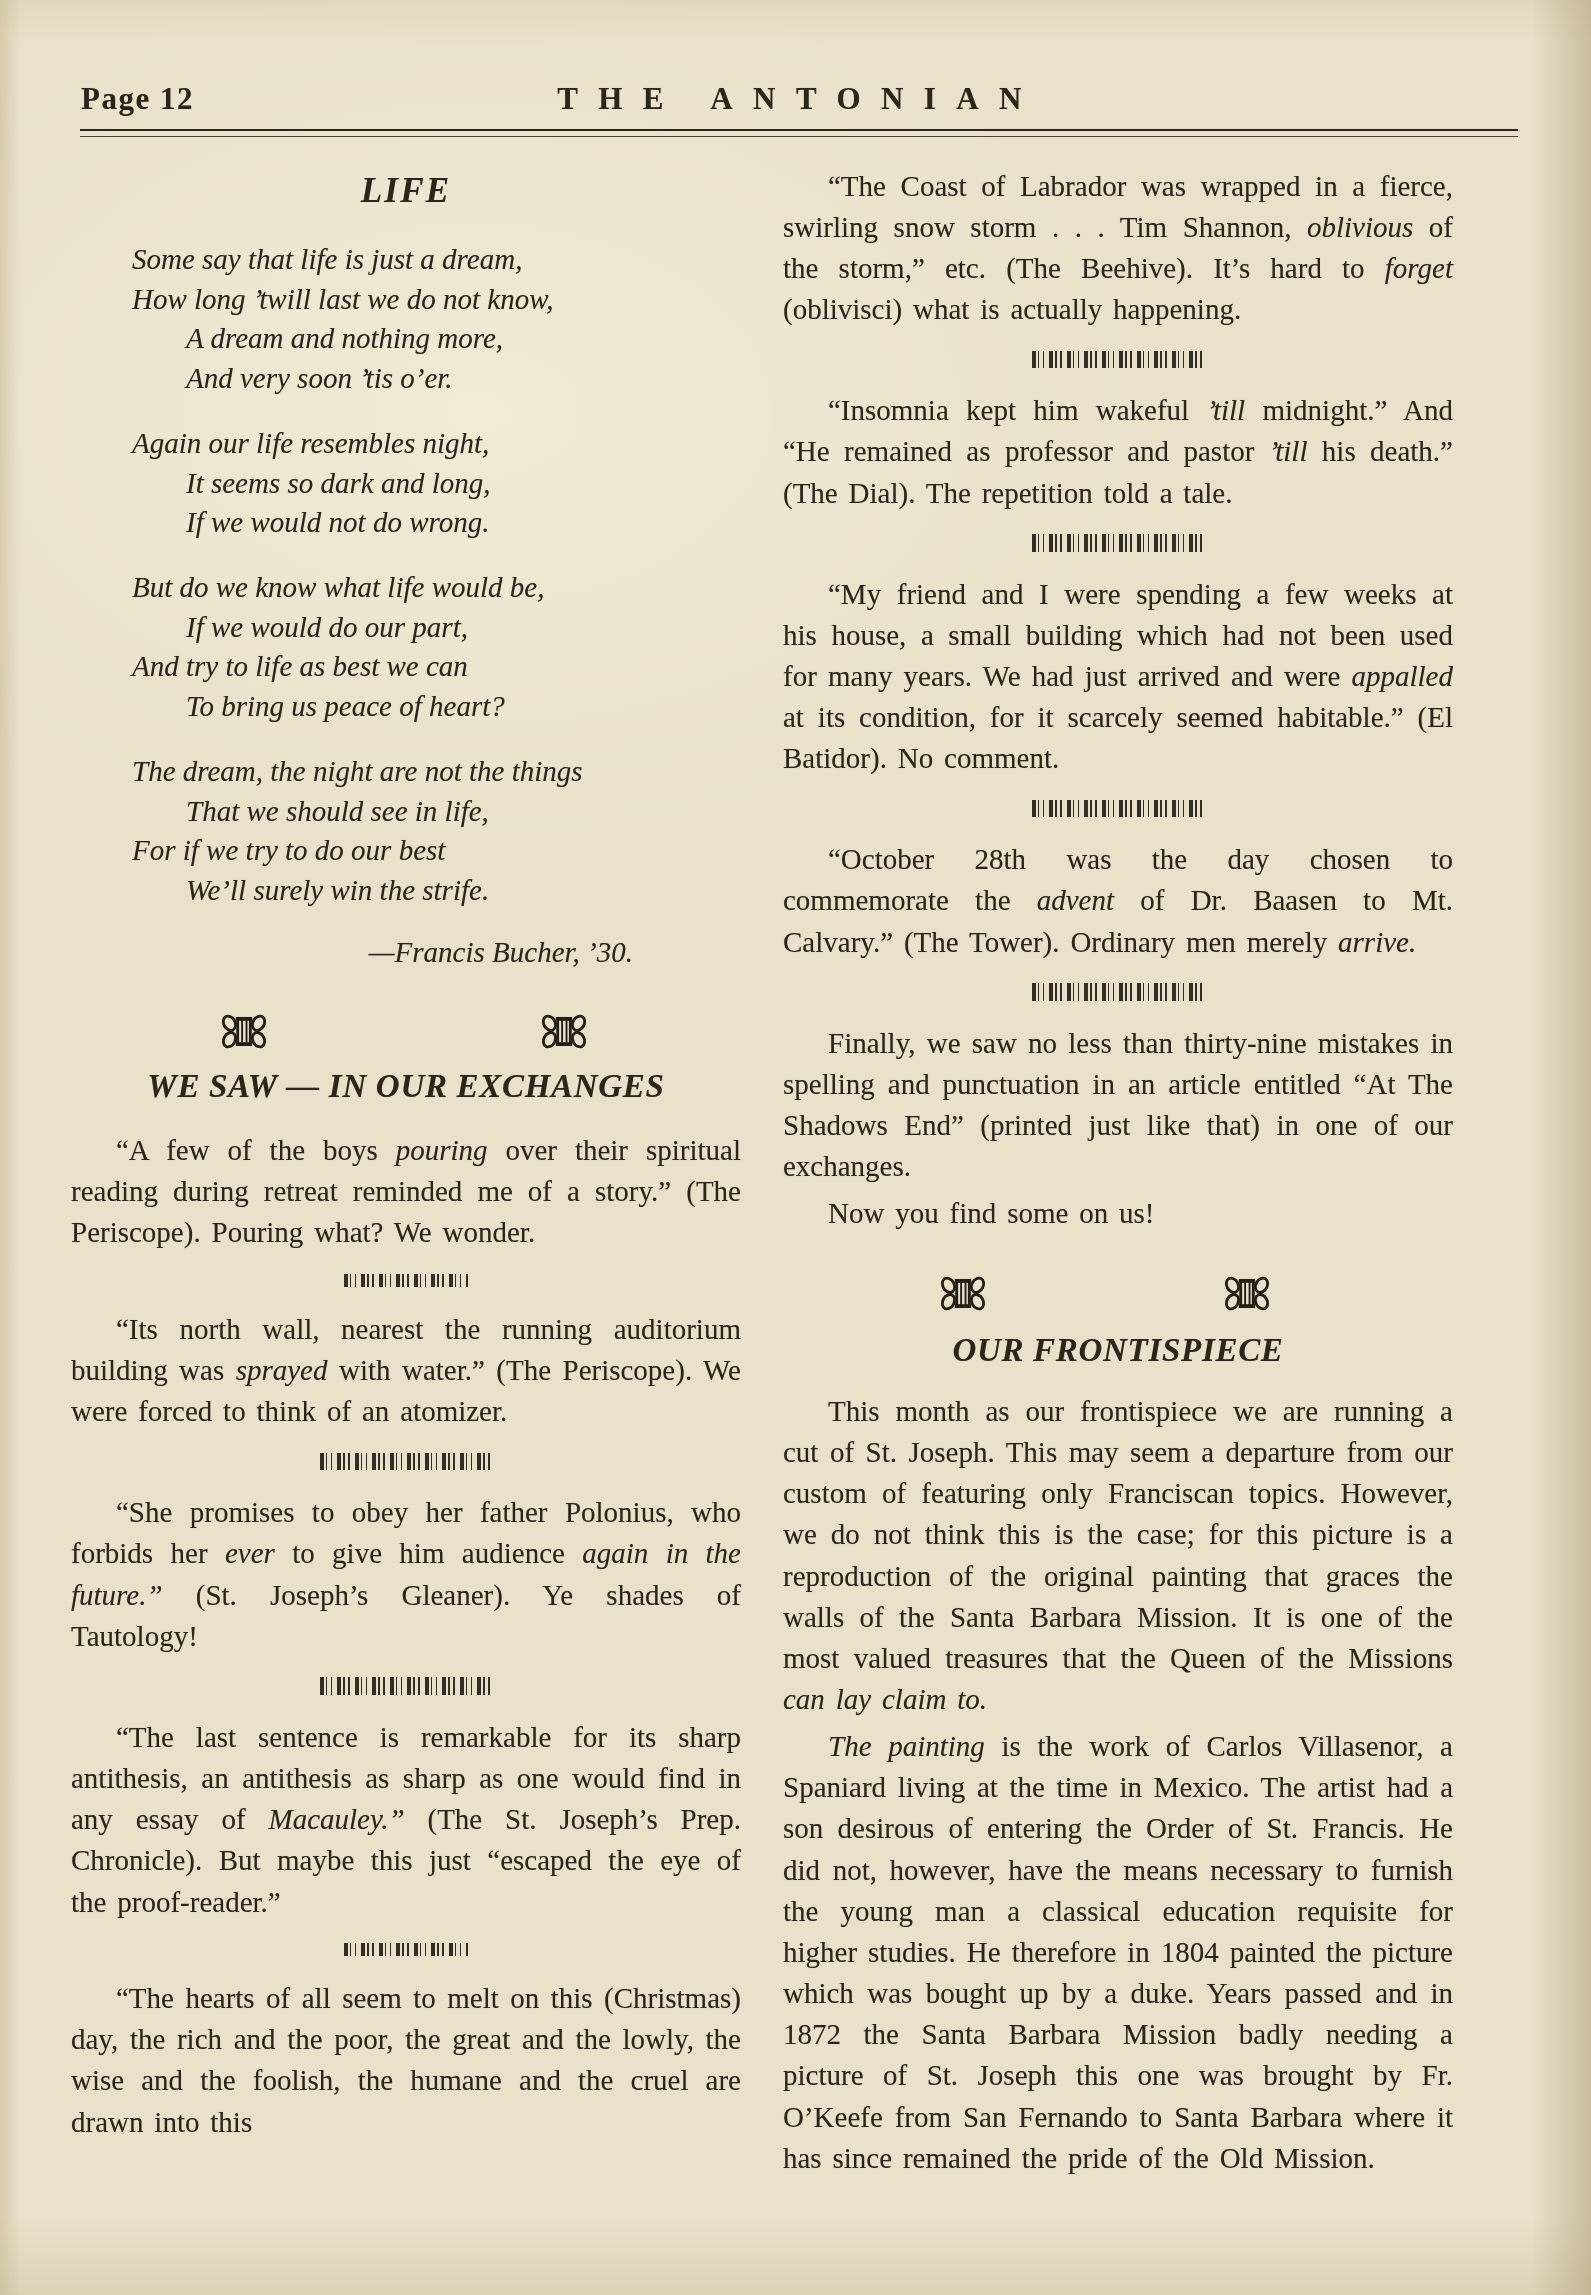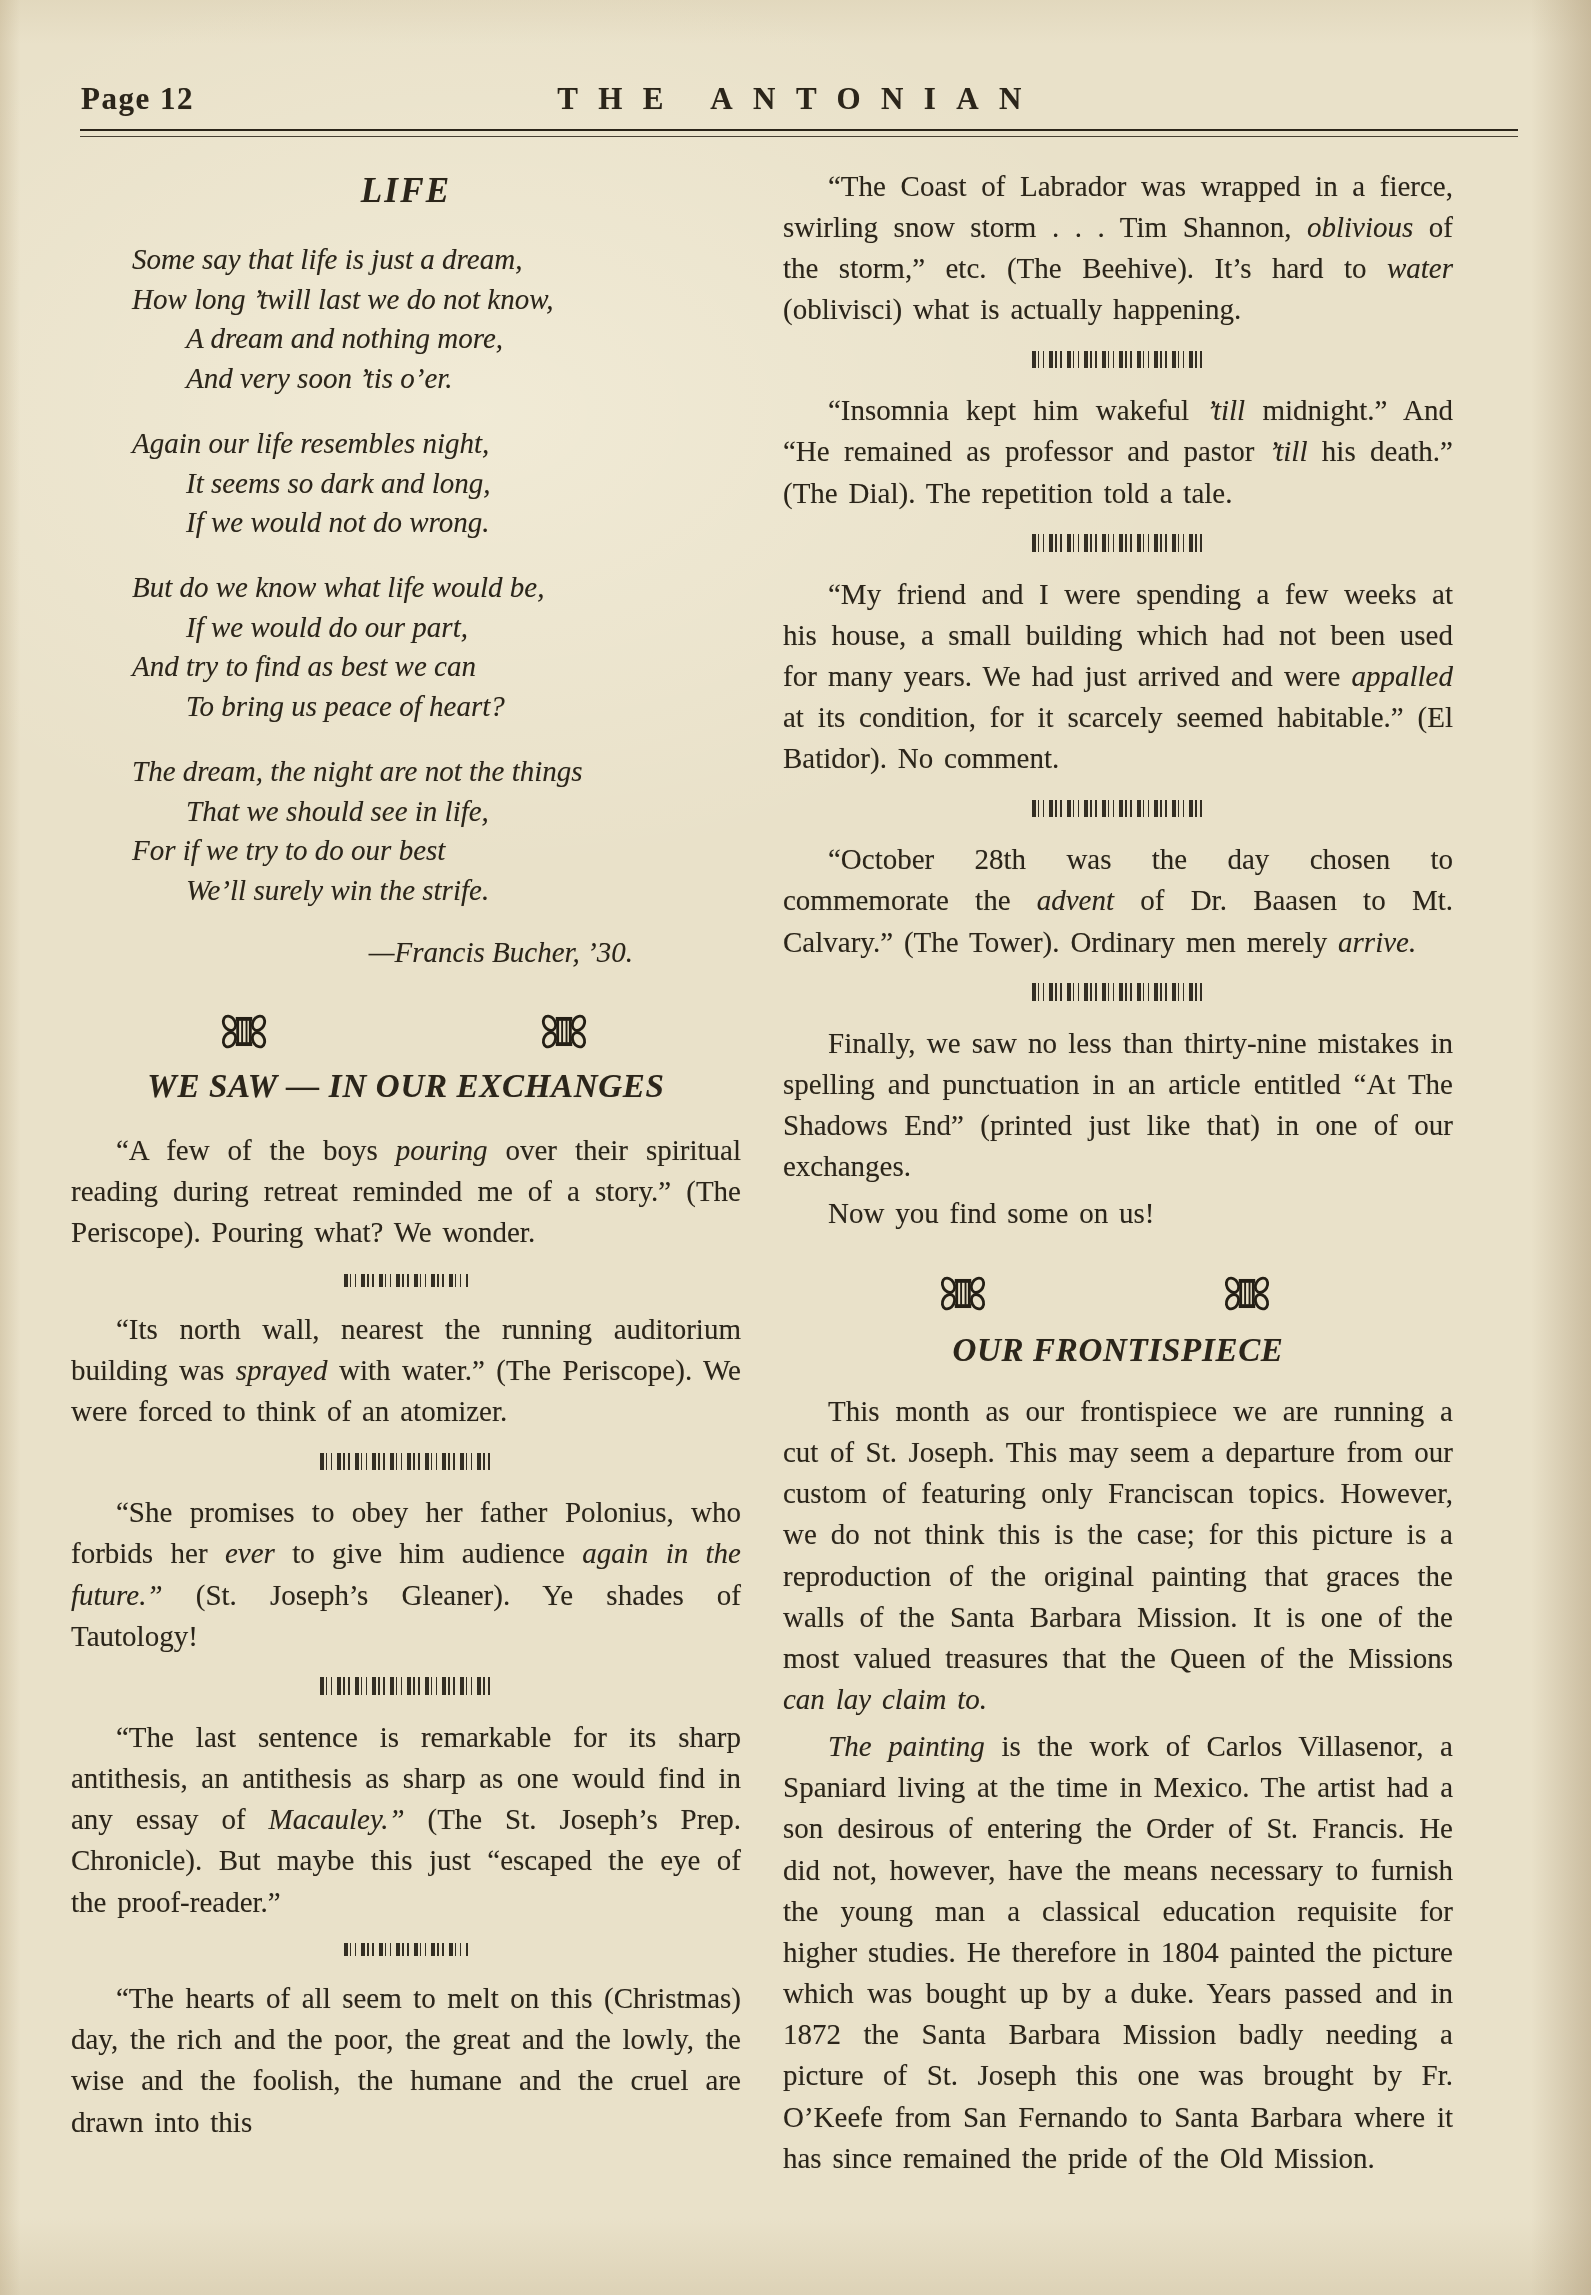--- a/index.html
+++ b/index.html
@@ -75,21 +75,21 @@
           <div class="pl indent">And very soon ’tis o’er.</div>
         </div>
         <div class="stanza">
           <div class="pl">Again our life resembles night,</div>
           <div class="pl indent">It seems so dark and long,</div>
           <div class="pl indent">If we would not do wrong.</div>
         </div>
         <div class="stanza">
           <div class="pl">But do we know what life would be,</div>
           <div class="pl indent">If we would do our part,</div>
-          <div class="pl">And try to find as best we can</div>
+          <div class="pl">And try to life as best we can</div>
           <div class="pl indent">To bring us peace of heart?</div>
         </div>
         <div class="stanza">
           <div class="pl">The dream, the night are not the things</div>
           <div class="pl indent">That we should see in life,</div>
           <div class="pl">For if we try to do our best</div>
           <div class="pl indent">We’ll surely win the strife.</div>
         </div>
       </div>
 
@@ -144,21 +144,21 @@
 
       <p class="para"><span>“The last sentence is remarkable for its sharp antithesis, an antithesis as sharp as one would find in any essay of </span><span class="it">Macauley.”</span><span> (The St. Joseph’s Prep. Chronicle).  But maybe this just “escaped the eye of the proof-reader.”</span></p>
 
       <div class="divider small"></div>
 
       <p class="para"><span>“The hearts of all seem to melt on this (Christmas) day, the rich and the poor, the great and the lowly, the wise and the foolish, the humane and the cruel are drawn into this </span></p>
     </section>
 
     <section class="col right">
 
-      <p class="para"><span>“The Coast of Labrador was wrapped in a fierce, swirling snow storm . . . Tim Shannon, </span><span class="it">oblivious</span><span> of the storm,” etc.  (The Beehive).  It’s hard to </span><span class="it">water</span><span> (oblivisci) what is actually happening.</span></p>
+      <p class="para"><span>“The Coast of Labrador was wrapped in a fierce, swirling snow storm . . . Tim Shannon, </span><span class="it">oblivious</span><span> of the storm,” etc.  (The Beehive).  It’s hard to </span><span class="it">forget</span><span> (oblivisci) what is actually happening.</span></p>
 
       <div class="divider"></div>
 
       <p class="para"><span>“Insomnia kept him wakeful </span><span class="it">’till</span><span> midnight.”  And “He remained as professor and pastor </span><span class="it">’till</span><span> his death.” (The Dial). The repetition told a tale.</span></p>
 
       <div class="divider"></div>
 
       <p class="para"><span>“My friend and I were spending a few weeks at his house, a small building which had not been used for many years.  We had just arrived and were </span><span class="it">appalled</span><span> at its condition, for it scarcely seemed habitable.”  (El Batidor).  No comment.</span></p>
 
       <div class="divider"></div>

